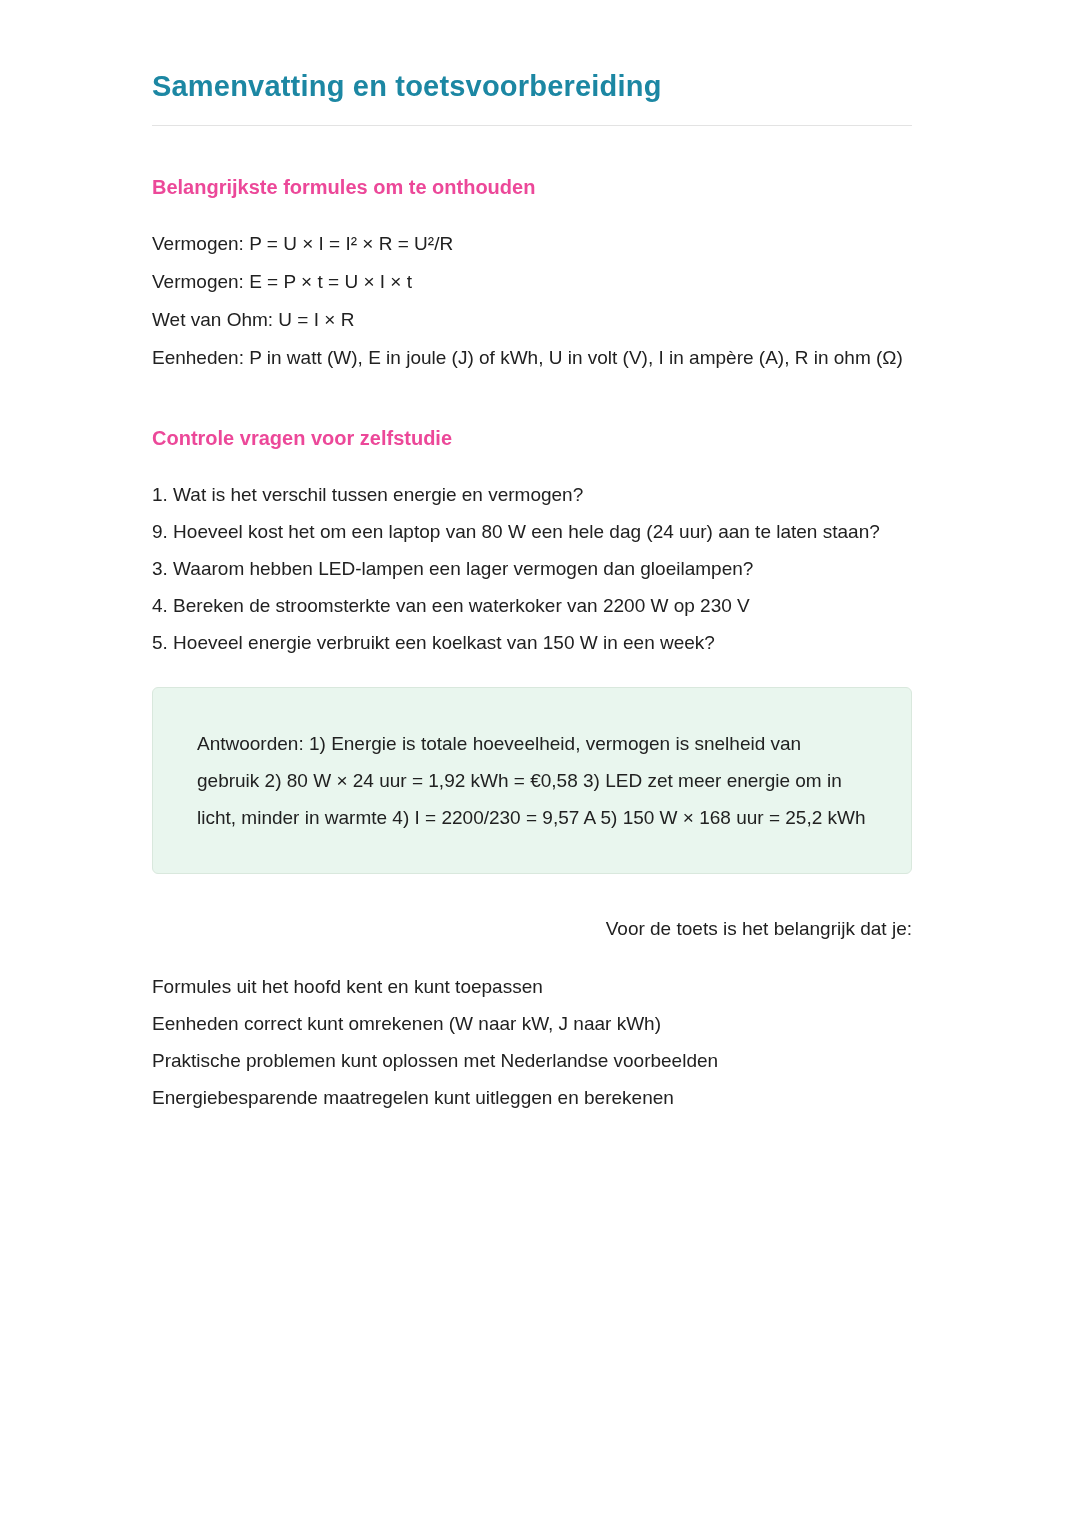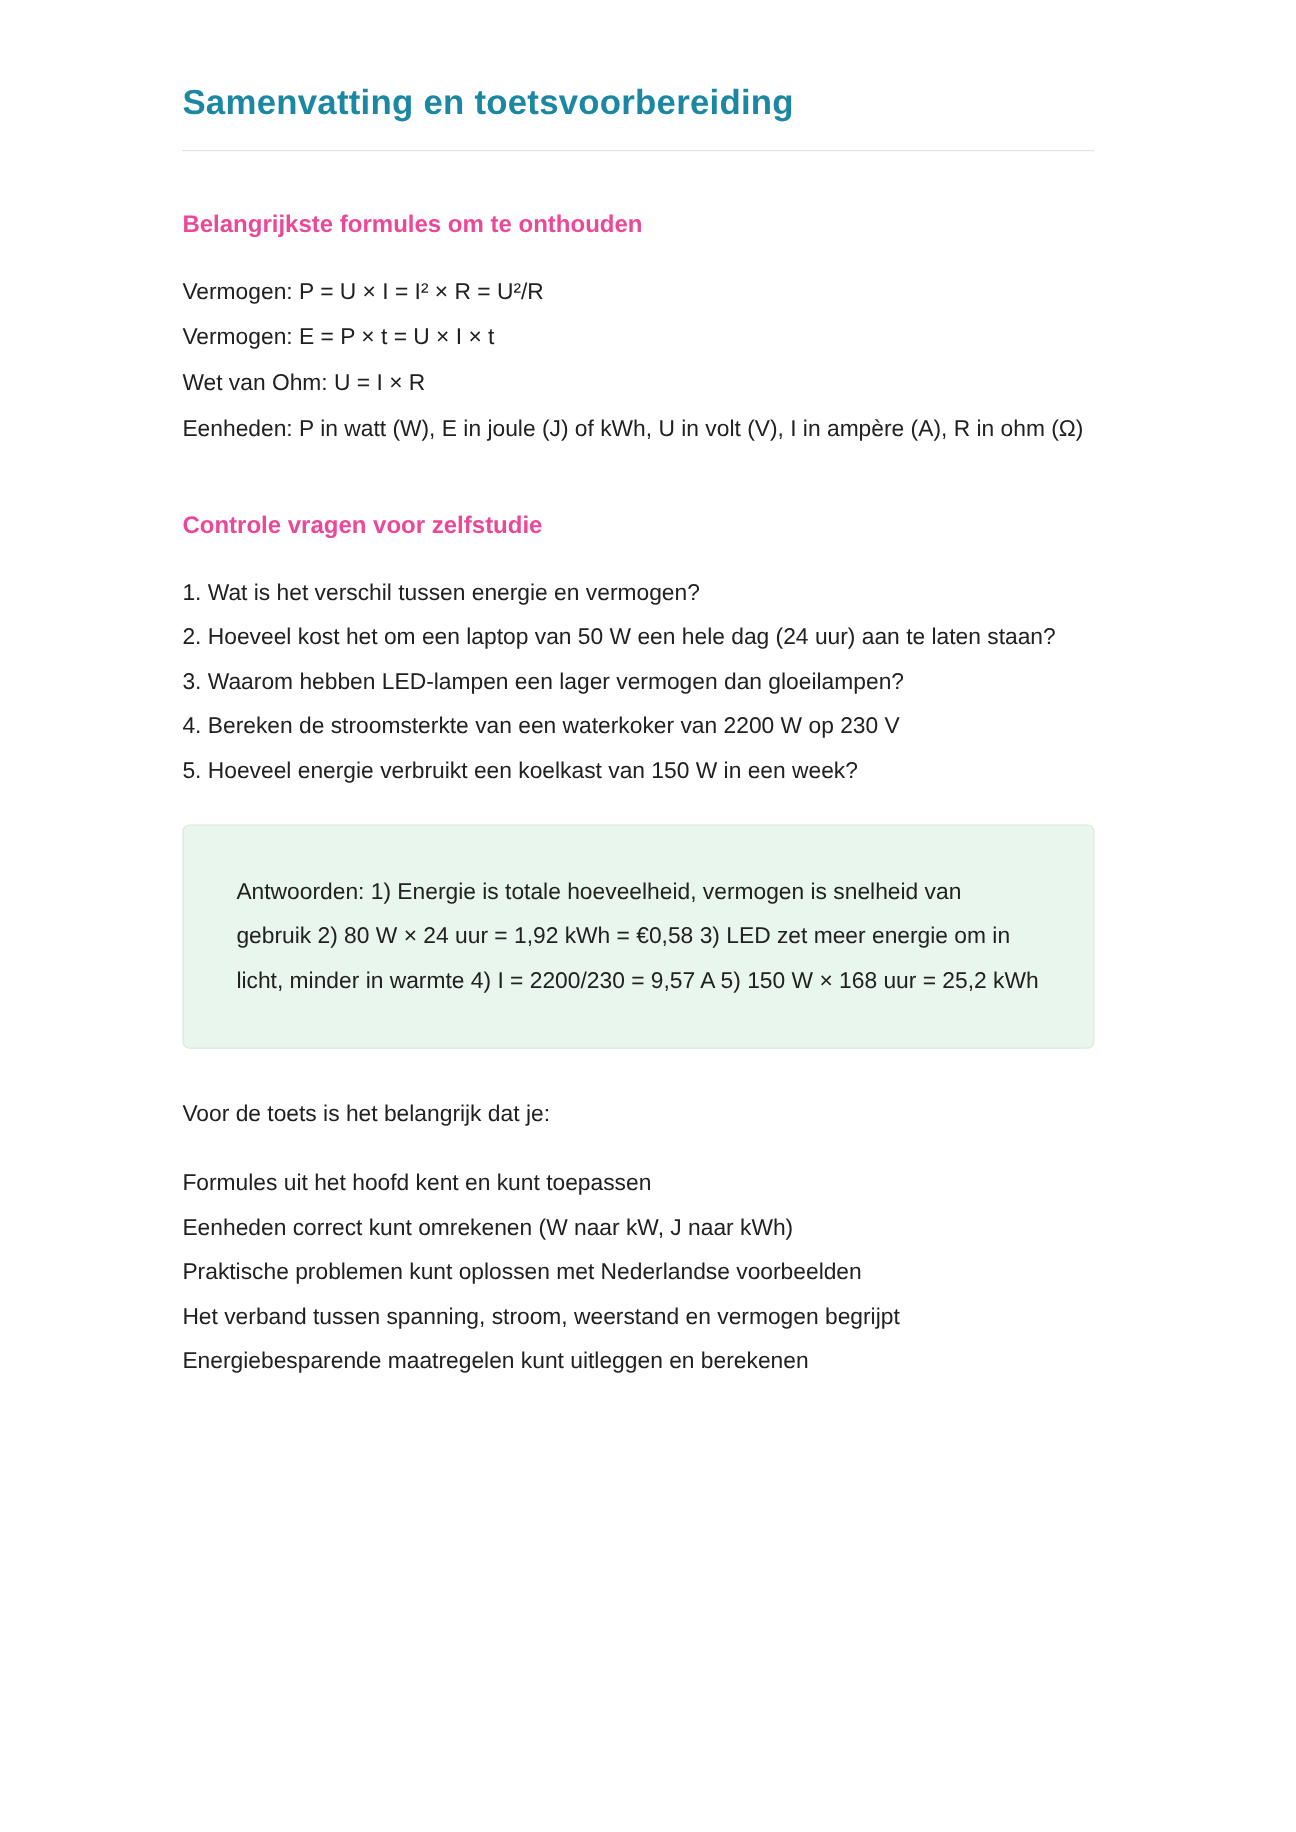--- a/index.html
+++ b/index.html
@@ -57,20 +57,21 @@
   }
   .answer-box p {
     font-size: 19px;
     line-height: 37px;
     margin: 16px;
   }
   p.lead-line {
     font-size: 19px;
     line-height: 37px;
     margin: 0 0 21px 0;
+    text-align: right;
   }
 </style>
 </head>
 <body>
 
 <div class="page">
 
   <h1 class="doc-title">Samenvatting en toetsvoorbereiding</h1>
 
   <hr class="title-rule">
@@ -82,33 +83,32 @@
     <p class="formula-line">Vermogen: P = U × I = I² × R = U²/R</p>
     <p class="formula-line">Vermogen: E = P × t = U × I × t</p>
     <p class="formula-line">Wet van Ohm: U = I × R</p>
     <p class="formula-line">Eenheden: P in watt (W), E in joule (J) of kWh, U in volt (V), I in ampère (A), R in ohm (Ω)</p>
   </div>
 
   <h2 class="sub-heading">Controle vragen voor zelfstudie</h2>
 
   <div>
     <p class="body-line">1. Wat is het verschil tussen energie en vermogen?</p>
-    <p class="body-line">2. Hoeveel kost het om een laptop van 50 W een hele dag (24 uur) aan te laten staan?</p>
+    <p class="body-line">9. Hoeveel kost het om een laptop van 80 W een hele dag (24 uur) aan te laten staan?</p>
     <p class="body-line">3. Waarom hebben LED-lampen een lager vermogen dan gloeilampen?</p>
     <p class="body-line">4. Bereken de stroomsterkte van een waterkoker van 2200 W op 230 V</p>
     <p class="body-line">5. Hoeveel energie verbruikt een koelkast van 150 W in een week?</p>
   </div>
 
   <div class="answer-box">
     <p>Antwoorden: 1) Energie is totale hoeveelheid, vermogen is snelheid van gebruik 2) 80 W × 24 uur = 1,92 kWh = €0,58 3) LED zet meer energie om in licht, minder in warmte 4) I = 2200/230 = 9,57 A 5) 150 W × 168 uur = 25,2 kWh</p>
   </div>
 
   <p class="lead-line">Voor de toets is het belangrijk dat je:</p>
 
   <div>
     <p class="body-line">Formules uit het hoofd kent en kunt toepassen</p>
     <p class="body-line">Eenheden correct kunt omrekenen (W naar kW, J naar kWh)</p>
     <p class="body-line">Praktische problemen kunt oplossen met Nederlandse voorbeelden</p>
-    <p class="body-line">Het verband tussen spanning, stroom, weerstand en vermogen begrijpt</p>
     <p class="body-line">Energiebesparende maatregelen kunt uitleggen en berekenen</p>
   </div>
 
 </div>
 
 </body></html>

